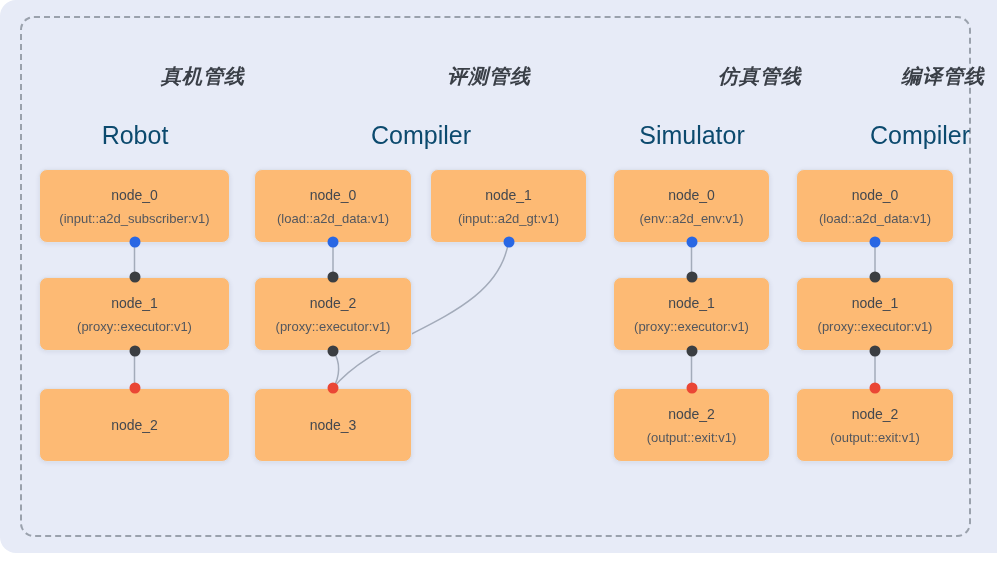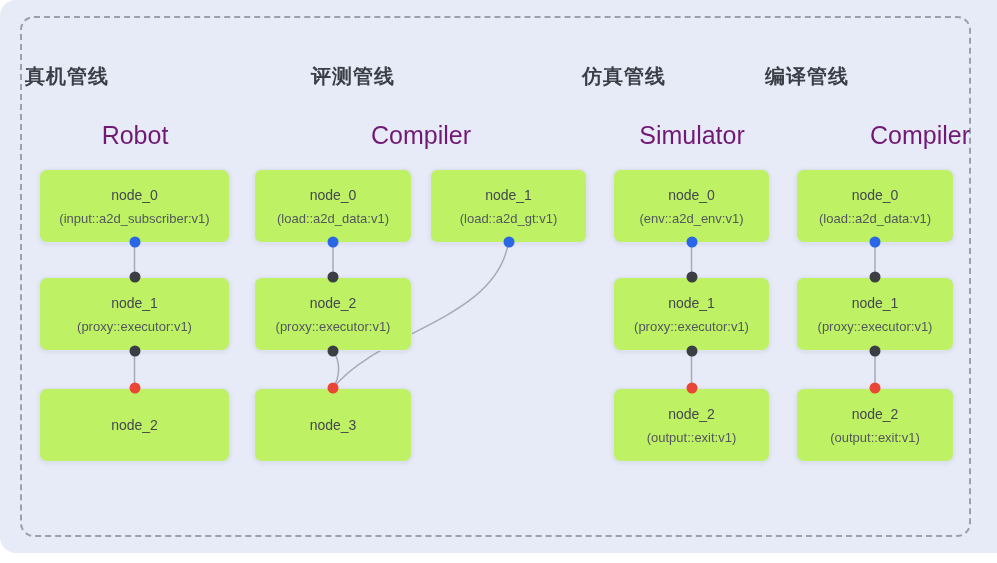--- a/index.html
+++ b/index.html
@@ -14,36 +14,37 @@
     background:#e7ebf7;
     border-radius:16px 0 0 16px;
   }
   .dashed-frame{
     position:absolute;left:20px;top:16px;width:947px;height:517px;
     border:2px dashed #9aa1ac;
     border-radius:14px;
   }
   .col-title-zh{
     position:absolute;top:63px;width:220px;
-    text-align:left;
+    text-align:right;
     font-size:20px;font-weight:700;color:#3a3f47;
     letter-spacing:1px;
+    font-style:italic;
   }
   .col-title-en{
     position:absolute;top:121px;width:220px;
     text-align:center;
-    font-size:25px;font-weight:400;color:#701a75;
+    font-size:25px;font-weight:400;color:#0c4a6e;
   }
   .edge-layer{
     position:absolute;left:0;top:0;width:997px;height:563px;
     pointer-events:none;
   }
   .node-box{
     position:absolute;height:74px;
-    background:#bef264;
+    background:#fdba74;
     border:1px solid #dde2ec;
     border-radius:8px;
     box-shadow:0 1px 4px rgba(60,70,110,0.10);
     box-sizing:border-box;
     display:flex;flex-direction:column;align-items:center;justify-content:center;
     gap:1px;
   }
   .node-line1{
     font-size:14px;color:#44484f;line-height:24px;
   }
@@ -103,21 +104,21 @@
 <div class="node-box" style="left:39px;top:388px;width:191px">
   <div class="node-line1">node_2</div>
 </div>
 
 <div class="node-box" style="left:254px;top:169px;width:158px">
   <div class="node-line1">node_0</div>
   <div class="node-line2">(load::a2d_data:v1)</div>
 </div>
 <div class="node-box" style="left:430px;top:169px;width:157px">
   <div class="node-line1">node_1</div>
-  <div class="node-line2">(load::a2d_gt:v1)</div>
+  <div class="node-line2">(input::a2d_gt:v1)</div>
 </div>
 <div class="node-box" style="left:254px;top:277px;width:158px">
   <div class="node-line1">node_2</div>
   <div class="node-line2">(proxy::executor:v1)</div>
 </div>
 <div class="node-box" style="left:254px;top:388px;width:158px">
   <div class="node-line1">node_3</div>
 </div>
 
 <div class="node-box" style="left:613px;top:169px;width:157px">

